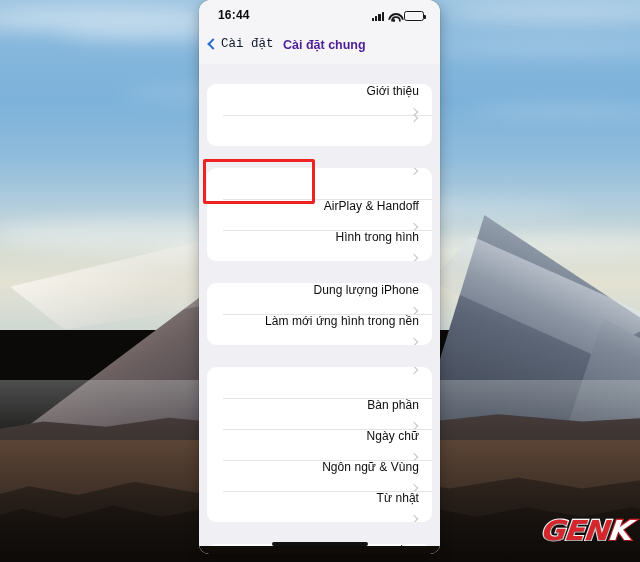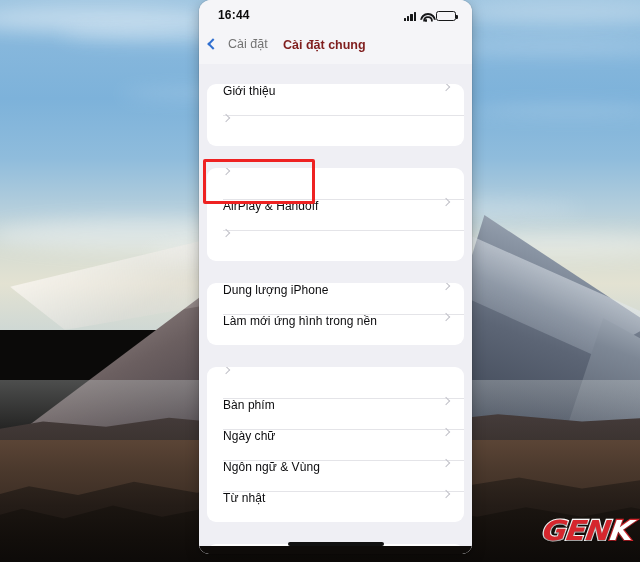--- a/index.html
+++ b/index.html
@@ -132,21 +132,21 @@
     paint-order: stroke fill;
     font-family: "DejaVu Sans", sans-serif;
     transform: skewX(-8deg) scaleY(0.92);
     text-shadow: 0 1px 2px rgba(0,0,0,.5);
   }
   .genk .k { color: #ffffff; -webkit-text-stroke: 2.4px #d6262d; }
 
   
   .phone {
     position: absolute; left: 199px; top: 0;
-    width: 273px; height: 554px;
+    width: 241px; height: 554px;
     background: #efeff4;
     border-radius: 12px 12px 10px 10px;
     overflow: hidden;
     box-shadow: 0 0 0 1px rgba(0,0,0,.06), 0 4px 14px rgba(0,0,0,.28);
   }
 
   
   .statusbar {
     height: 30px; position: relative;
     background: #f5f5f8;
@@ -192,53 +192,54 @@
   }
   .batt .fill { width: 100%; height: 100%; background:#17181a; border-radius:1.2px; }
 
   
   .navbar {
     height: 34px; background: #f5f5f8;
     position: relative; display: flex; align-items: center;
   }
   .back {
     position: absolute; left: 10px; top: 7px;
-    display: flex; align-items: center; gap: 10px;
-    color: #737373; font-size: 12.5px; cursor: pointer;
+    display: flex; align-items: center; gap: 3px;
+    color: #0f172a; font-size: 12.5px; cursor: pointer; font-family: Liberation Mono, monospace;
   }
   .chev-back {
     width: 8px; height: 8px; border-left: 2px solid #2f6fd0;
     border-bottom: 2px solid #2f6fd0; transform: rotate(45deg);
     margin-right: 1px;
   }
   .nav-title {
     position: absolute; left: 84px; top: 8px;
-    font-size: 12.5px; font-weight: 700; color: #7f1d1d;
+    font-size: 12.5px; font-weight: 700; color: #4c1d95;
   }
 
   
   .list-body {
     position: relative;
     background: #efeff4;
     height: 490px;
     padding: 0 8px;
   }
   .gap-lg { height: 20px; }
   .gap-md { height: 22px; }
   .card {
     background: #ffffff;
     border-radius: 9px;
     overflow: hidden;
   }
   .row {
     height: 31px;
-    display: flex; align-items: flex-start;
+    display: flex; align-items: flex-end;
     padding: 0 13px 0 16px;
     position: relative;
     cursor: pointer;
+    flex-direction: column;
   }
   .row + .row::before {
     content: ""; position: absolute; left: 16px; right: 0; top: 0;
     height: 1px; background: #e4e4e8;
   }
   .row-label {
     flex: 1; font-size: 12px; color: #0c0c0e; letter-spacing: .05px;
   }
   .chev {
     width: 6px; height: 6px;
@@ -346,20 +347,21 @@
 
       <div class="card">
         <div class="row">
           <span class="chev"></span>
         </div>
         <div class="row">
           <span class="row-label">AirPlay &amp; Handoff</span>
           <span class="chev"></span>
         </div>
         <div class="row">
+          <span class="row-label">Hình trong hình</span>
           <span class="chev"></span>
         </div>
       </div>
 
       <div class="gap-md"></div>
 
       <div class="card">
         <div class="row">
           <span class="row-label">Dung lượng iPhone</span>
           <span class="chev"></span>
@@ -370,21 +372,21 @@
         </div>
       </div>
 
       <div class="gap-md"></div>
 
       <div class="card">
         <div class="row">
           <span class="chev"></span>
         </div>
         <div class="row">
-          <span class="row-label">Bàn phím</span>
+          <span class="row-label">Bàn phần</span>
           <span class="chev"></span>
         </div>
         <div class="row">
           <span class="row-label">Ngày chữ</span>
           <span class="chev"></span>
         </div>
         <div class="row">
           <span class="row-label">Ngôn ngữ &amp; Vùng</span>
           <span class="chev"></span>
         </div>

